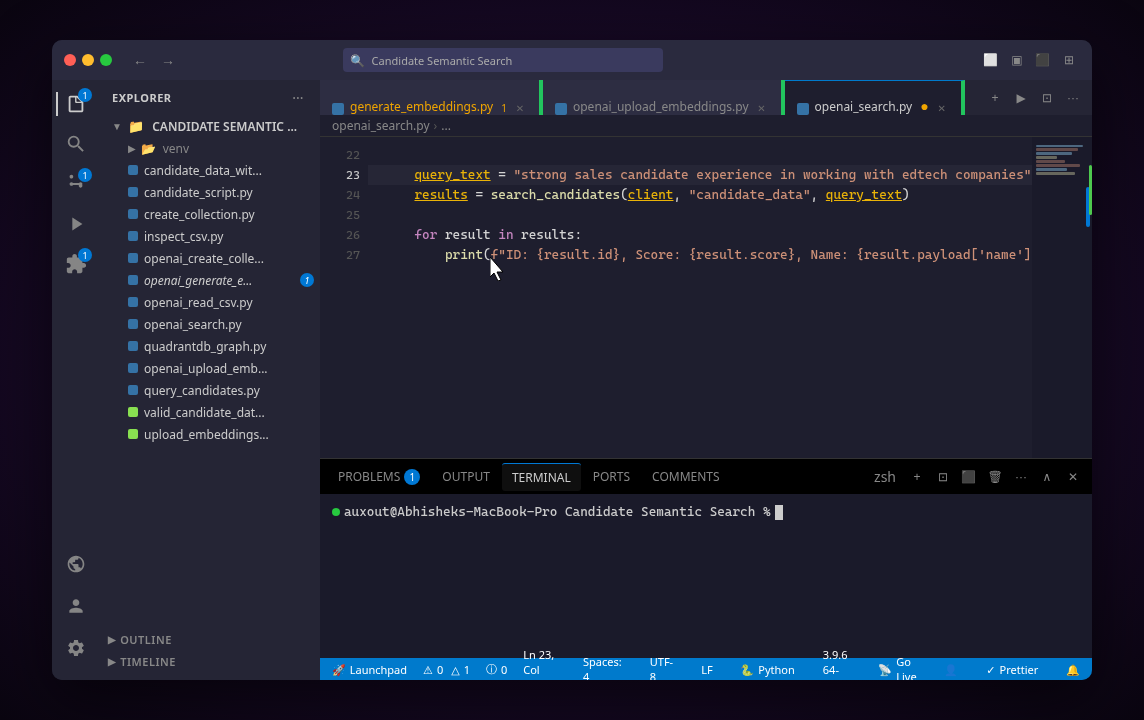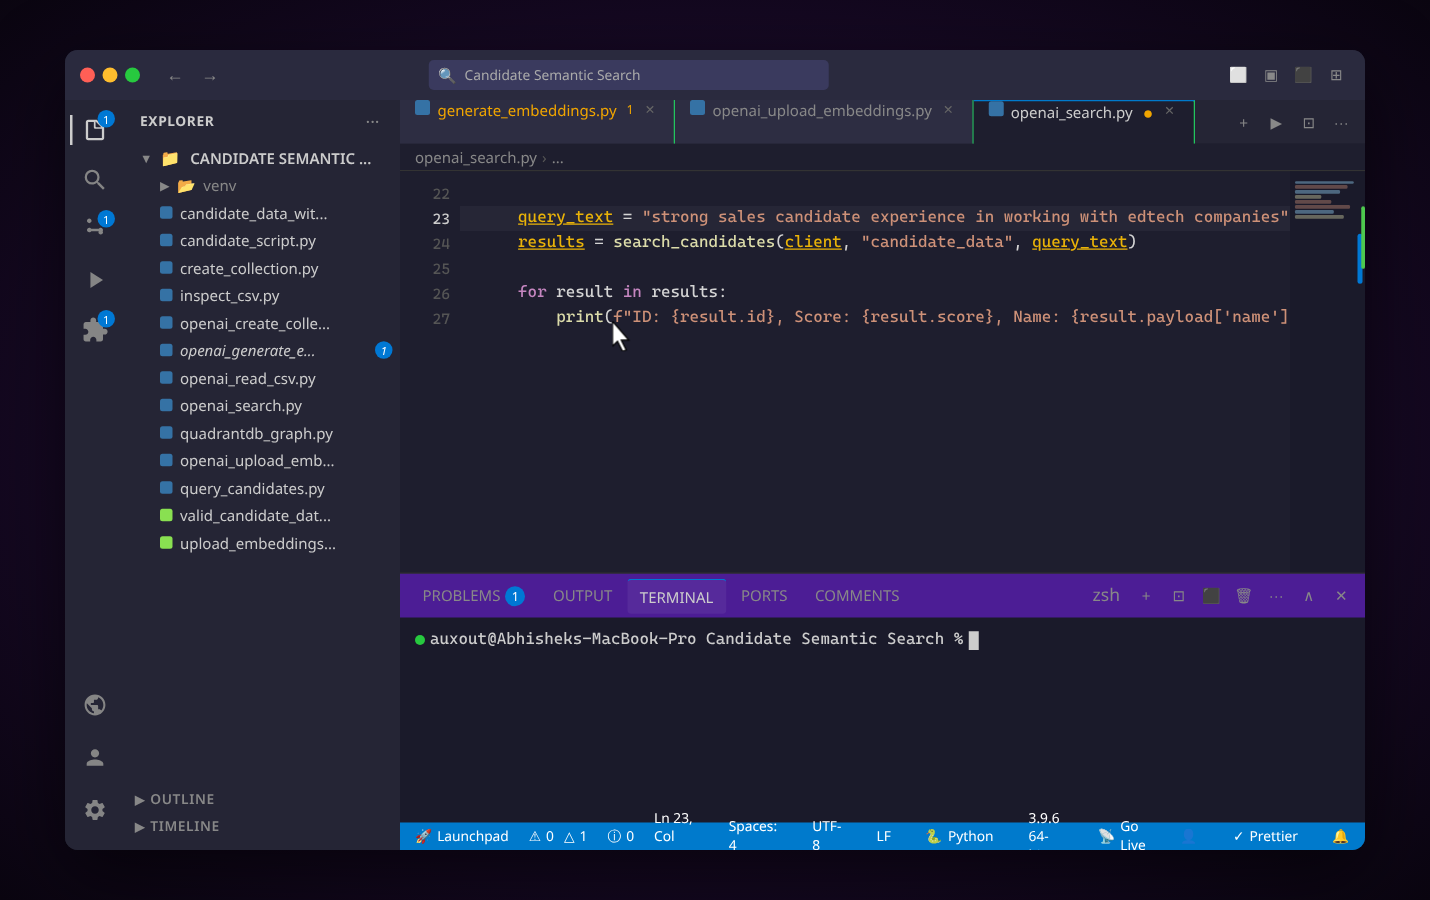--- a/index.html
+++ b/index.html
@@ -285,27 +285,27 @@
     .tab-bar {
       height: 35px;
       background: #252535;
       display: flex;
       align-items: stretch;
       flex-shrink: 0;
       overflow: hidden;
     }
     .tab {
       display: flex;
-      align-items: flex-start;
+      align-items: flex-end;
       padding: 0 12px;
       gap: 6px;
       font-size: 12px;
       cursor: pointer;
       white-space: nowrap;
-      border-right: 1px solid #22c55e;
+      border-right: 4px solid #22c55e;
       position: relative;
     }
     .tab.inactive {
       color: #888;
       background: #2d2d42;
     }
     .tab.active {
       color: #cccccc;
       background: #1e1e2e;
     }
@@ -449,21 +449,21 @@
     .terminal-panel {
       height: 200px;
       background: #1a1a2a;
       display: flex;
       flex-direction: column;
       border-top: 1px solid #333;
       flex-shrink: 0;
     }
     .terminal-tabs {
       height: 35px;
-      background: #4c1d95;
+      background: #000000;
       display: flex;
       align-items: center;
       padding: 0 8px;
       gap: 2px;
       flex-shrink: 0;
     }
     .terminal-tab {
       padding: 0 10px;
       height: 28px;
       display: flex;

